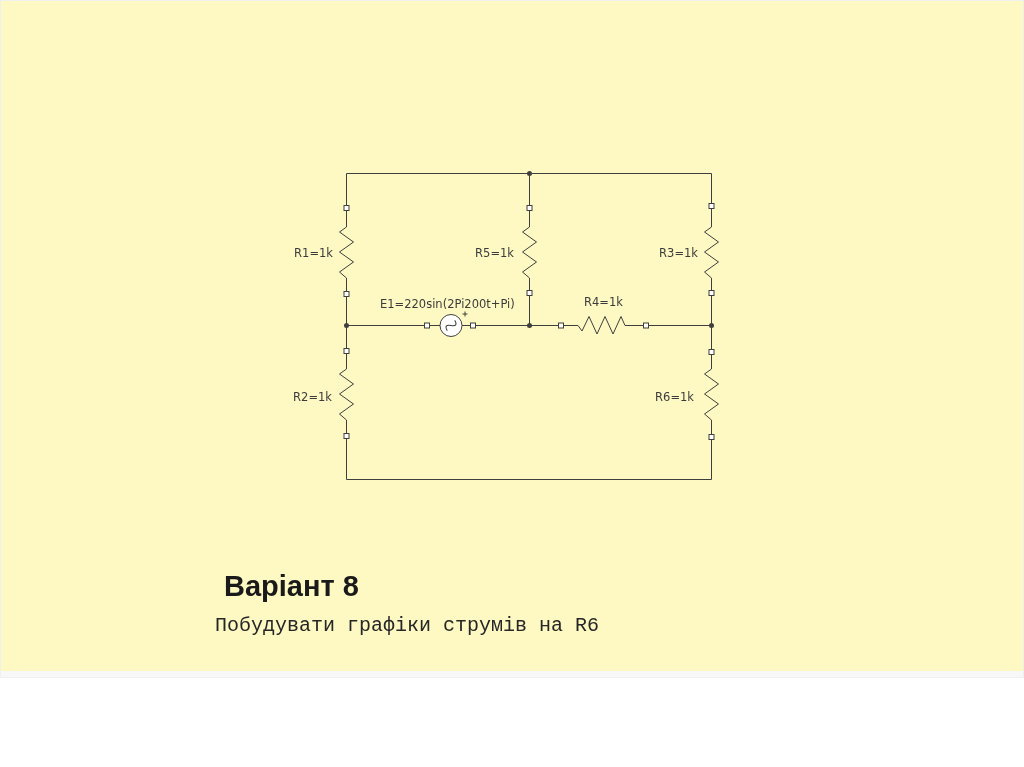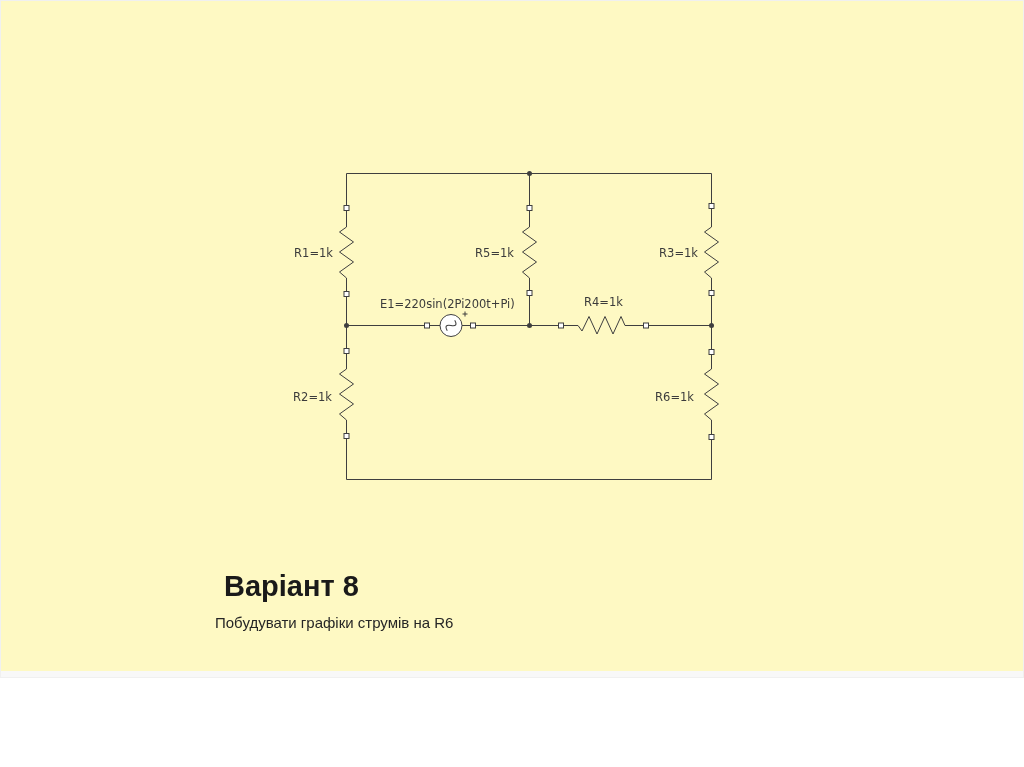--- a/index.html
+++ b/index.html
@@ -42,24 +42,25 @@
   .caption h1 {
     margin: 9px;
     font-size: 29px;
     font-weight: 700;
     color: #1a1a1a;
     letter-spacing: 0px;
     line-height: 1.2;
   }
   .caption p {
     margin: 10px 0 0 0;
-    font-size: 15px;
+    font-size: 20px;
     font-weight: 400;
     color: #262626;
     line-height: 1.2;
+    font-family: Liberation Mono, monospace;
   }
 </style>
 </head>
 <body>
 
 <div class="slide">
 
   <svg class="circuit-svg" viewBox="0 0 1024 767">
 
     <g fill="none" stroke-width="1" stroke="#3f3f3f">

